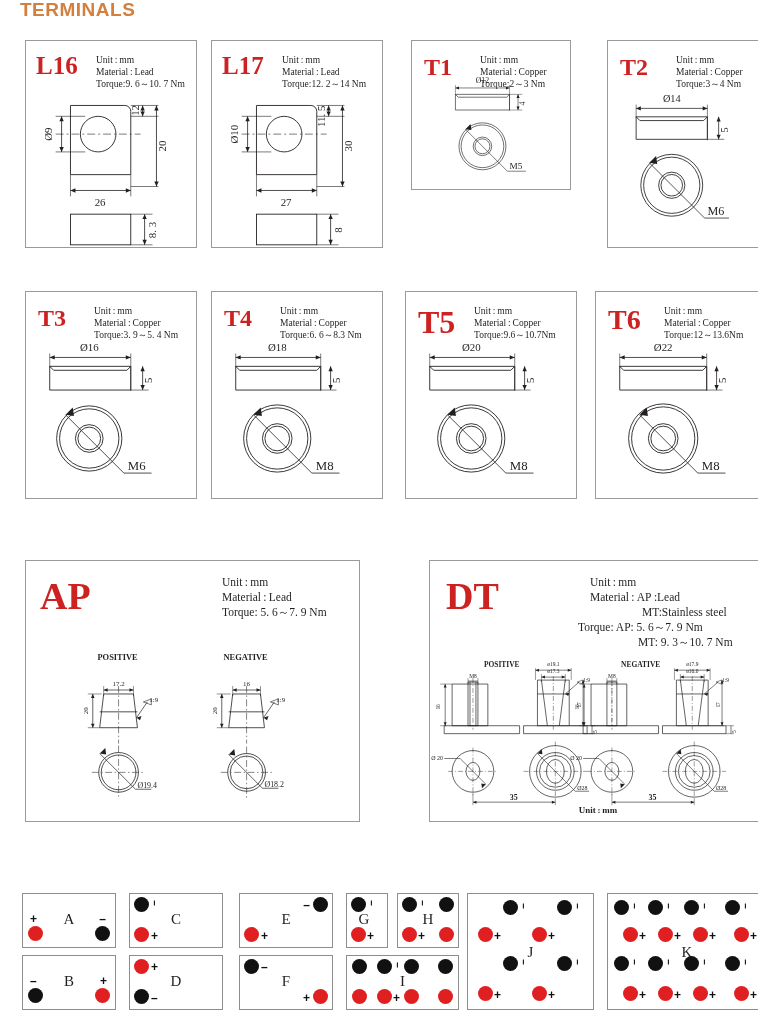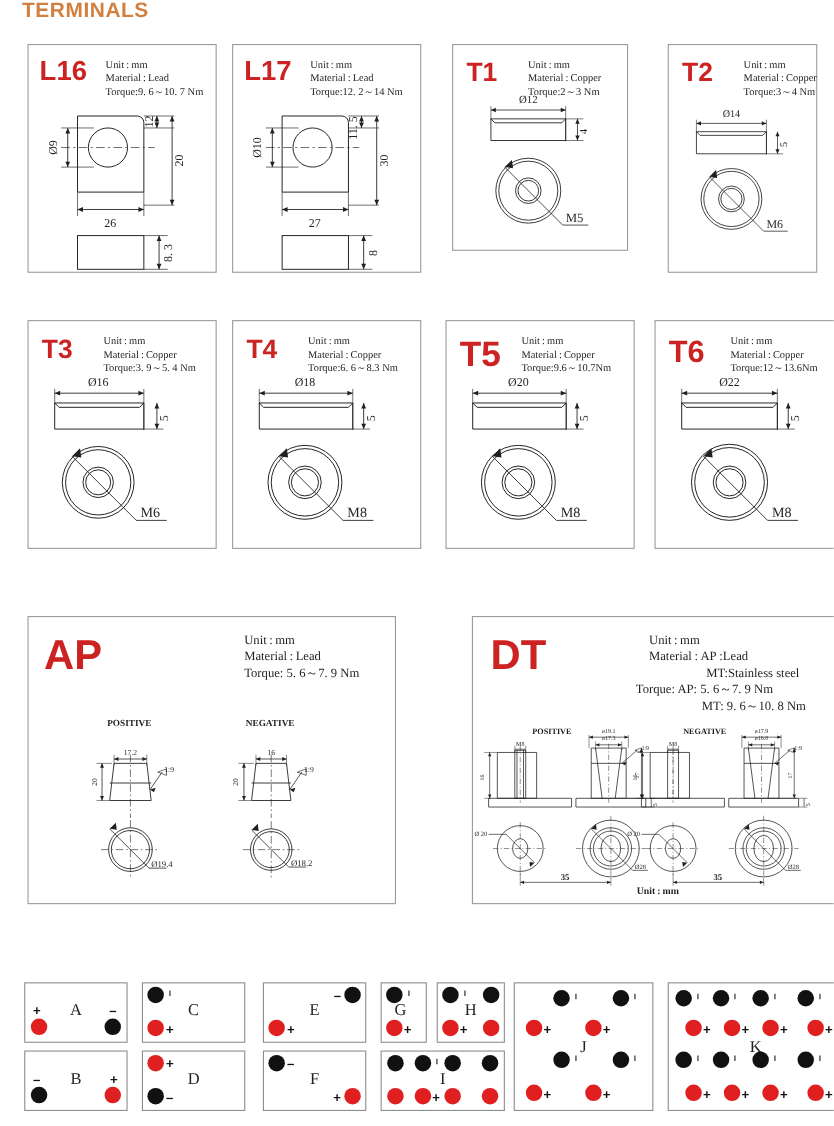--- a/index.html
+++ b/index.html
@@ -25,21 +25,21 @@
 
   
   .panel{
     position:absolute;
     border:1.3px solid #9a9a9a;
     background:#fff;
     box-sizing:border-box;
   }
   .panel-code{
     position:absolute;
-    font-family:Liberation Sans, sans-serif;
+    font-family:Liberation Serif, serif;
     font-weight:bold;
     color:#cc2222;
     line-height:1;
     white-space:nowrap;
   }
   .spec{
     position:absolute;
     font-family:"Liberation Serif", serif;
     font-size:9.5px;
     line-height:12.2px;
@@ -196,21 +196,21 @@
       <g font-size="11">
         <text x="26" y="94" text-anchor="middle" transform="rotate(-90 26 94)">Ø10</text>
         <text x="114" y="76" text-anchor="middle" transform="rotate(-90 114 76)">11. 5</text>
         <text x="142" y="106" text-anchor="middle" transform="rotate(-90 142 106)">30</text>
         <text x="75" y="167" text-anchor="middle">27</text>
         <text x="132" y="191" text-anchor="middle" transform="rotate(-90 132 191)">8</text>
       </g>
     </svg>
   </div>
 
-  <div class="panel" style="left:396px;top:40px;width:160px;height:188px;">
+  <div class="panel" style="left:396px;top:40px;width:160px;height:150px;">
     <div class="panel-code" style="left:12px;top:14px;font-size:24px;">T1</div>
     <div class="spec" style="left:68px;top:13px;">
       <span class="row">Unit : mm</span>
       <span class="row">Material : Copper</span>
       <span class="row">Torque:2～3 Nm</span>
     </div>
     <svg class="draw" viewBox="0 0 160 208">
       <g fill="none" stroke="#231f20" stroke-width="0.9">
         <path d="M30 75 h76 v22 h-76 z"></path>
         <path d="M34 79 h68"></path>
@@ -236,21 +236,21 @@
         <path d="M103 183 h26" stroke-width="0.8"></path>
       </g>
       <g font-size="11">
         <text x="68" y="59" text-anchor="middle">Ø12</text>
         <text x="128" y="88" text-anchor="middle" transform="rotate(-90 128 88)">4</text>
         <text x="106" y="180" font-size="13">M5</text>
       </g>
     </svg>
   </div>
 
-  <div class="panel" style="left:592px;top:40px;width:136px;height:208px;">
+  <div class="panel" style="left:592px;top:40px;width:152px;height:208px;">
     <div class="panel-code" style="left:12px;top:14px;font-size:24px;">T2</div>
     <div class="spec" style="left:68px;top:13px;">
       <span class="row">Unit : mm</span>
       <span class="row">Material : Copper</span>
       <span class="row">Torque:3～4 Nm</span>
     </div>
     <svg class="draw" viewBox="0 0 160 208">
       <g fill="none" stroke="#231f20" stroke-width="0.9">
         <path d="M30 75 h76 v24 h-76 z"></path>
         <path d="M34 79 h68"></path>
@@ -540,21 +540,21 @@
     </svg>
   </div>
 
   <div class="panel" style="left:414px;top:560px;width:338px;height:262px;">
     <div class="panel-code" style="left:16px;top:16px;font-size:38px;">DT</div>
     <div class="spec" style="left:160px;top:14px;font-size:11.5px;line-height:15px;">
       <span class="row">Unit : mm</span>
       <span class="row">Material : AP :Lead</span>
       <span class="row" style="padding-left:52px;">MT:Stainless steel</span>
       <span class="row" style="margin-left:-12px;">Torque: AP: 5. 6～7. 9 Nm</span>
-      <span class="row" style="padding-left:48px;">MT: 9. 6～10. 8 Nm</span>
+      <span class="row" style="padding-left:48px;">MT: 9. 3～10. 7 Nm</span>
     </div>
     <svg class="draw" viewBox="0 0 338 262">
       <g font-family="Liberation Sans, sans-serif" font-weight="bold" font-size="7.5">
         <text x="72" y="107" text-anchor="middle">POSITIVE</text>
         <text x="212" y="107" text-anchor="middle">NEGATIVE</text>
       </g>
 
       <g fill="none" stroke="#231f20" stroke-width="0.7">
         <path d="M22 124 h36 v42 h-36 z"></path>
         <path d="M38 122 h10 v44 h-10 z"></path>

